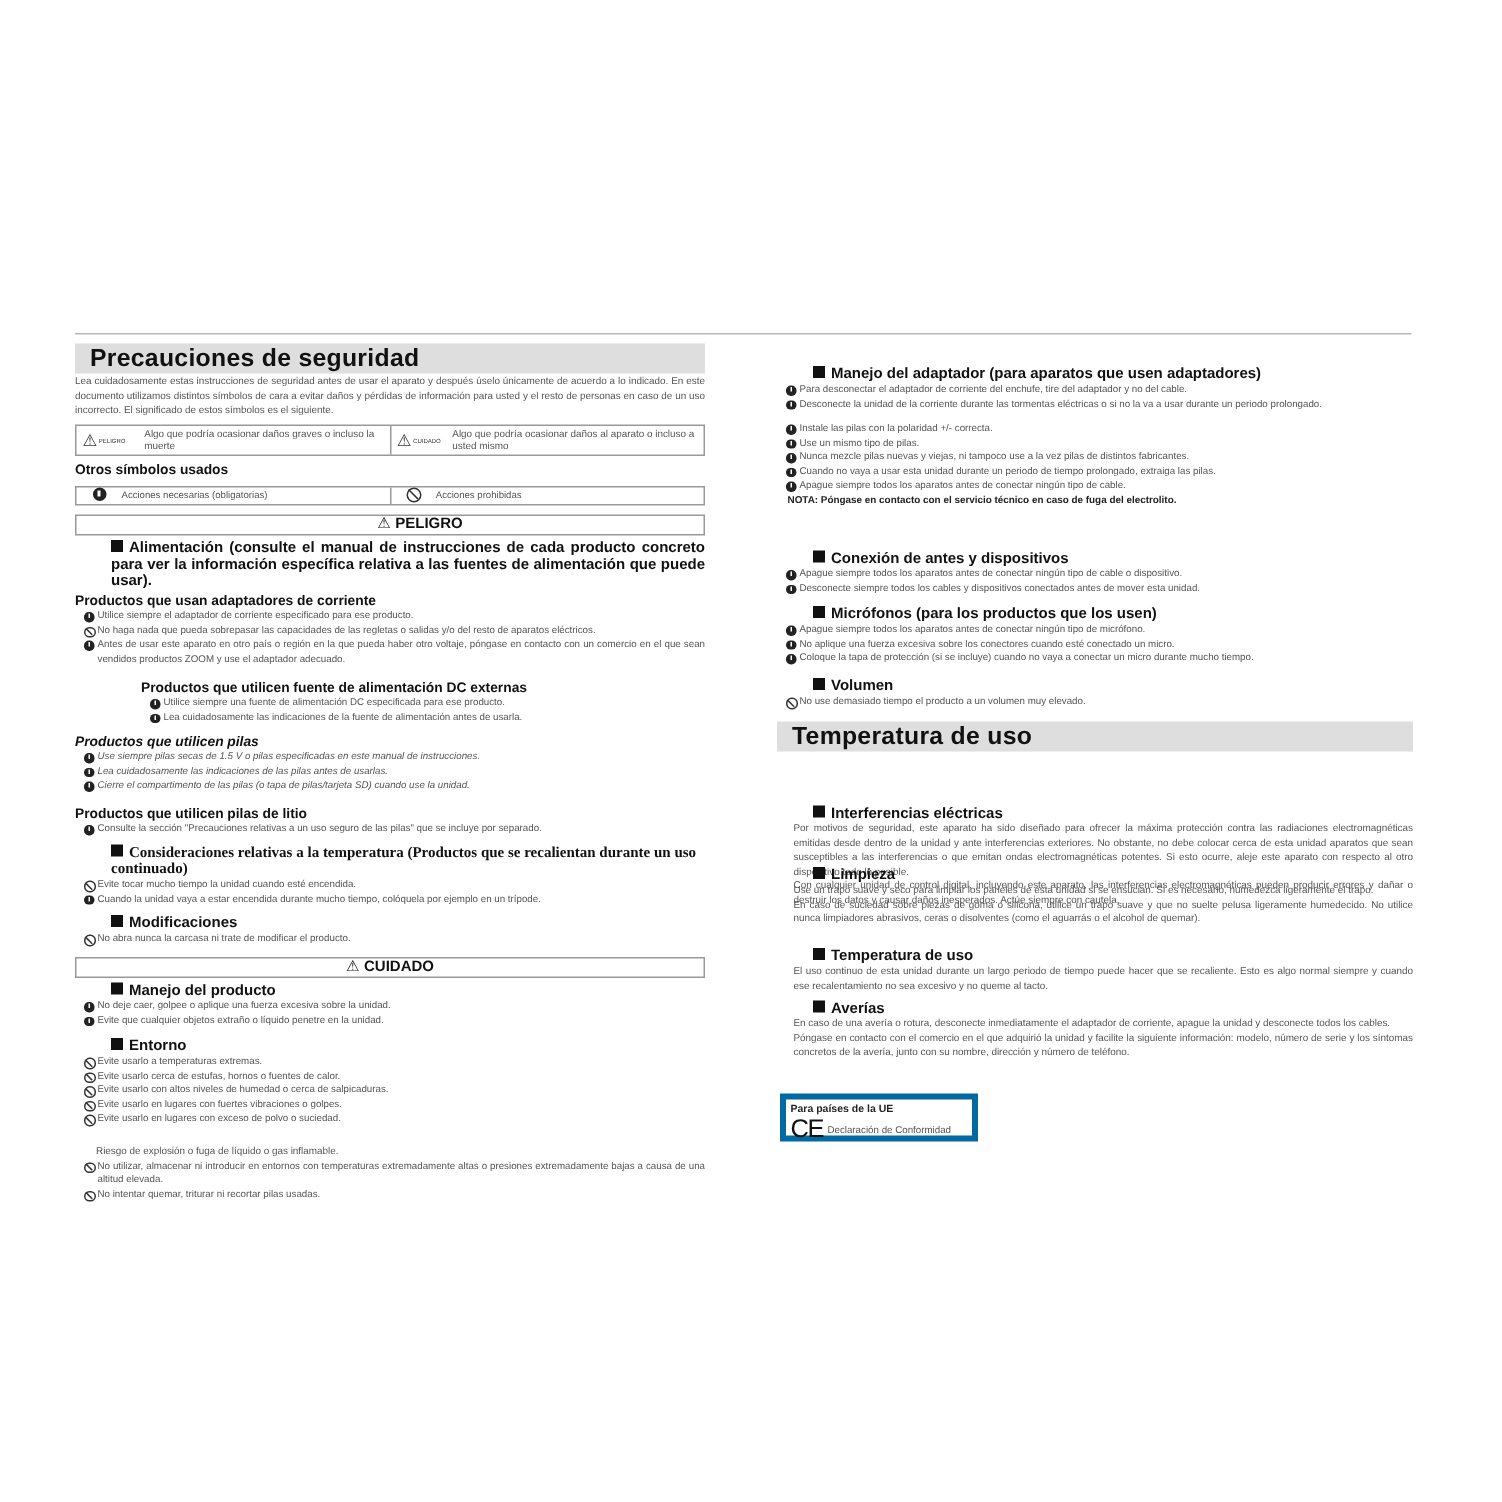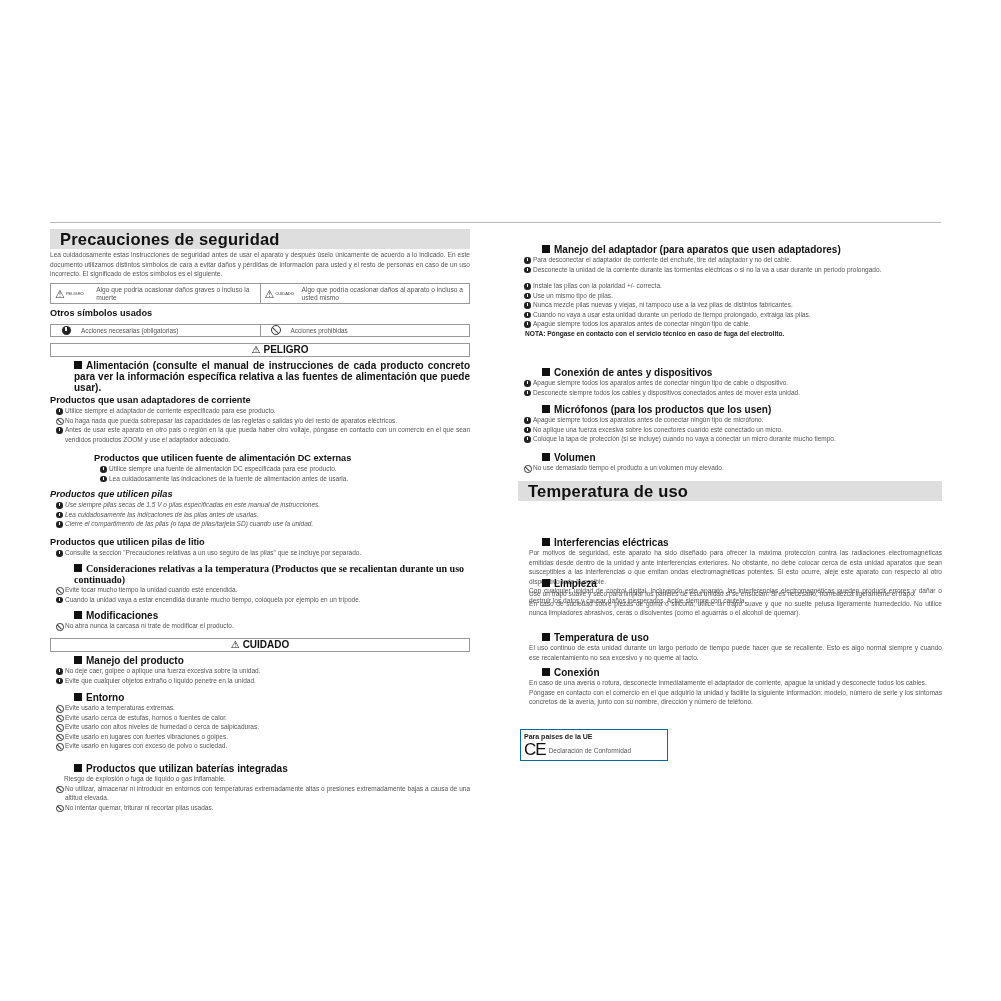--- a/index.html
+++ b/index.html
@@ -43,21 +43,21 @@
   .ic-req::after { content:""; position:absolute; left:2.6px; top:1px; width:1.3px; height:3px; background:#fff; }
   .ic-proh { width:5.5px; height:5.5px; border-radius:50%; border:0.9px solid #333; position:relative; display:inline-block; }
   .ic-proh::after { content:""; position:absolute; left:2.3px; top:-0.4px; width:0.9px; height:6.4px; background:#333; transform:rotate(-45deg); }
   .ic-req.big { width:9px; height:9px; }
   .ic-req.big::after { left:3.7px; top:1.5px; width:1.6px; height:4px; }
   .ic-proh.big { width:8px; height:8px; border-width:1.2px; }
   .ic-proh.big::after { left:3.3px; top:-0.5px; width:1.2px; height:9px; }
 
   .nota { font-weight:bold; font-size:6.6px; line-height:9px; color:#222; padding-left:7px; }
 
-  .eu-box { border:1px solid #0369a1; width:148px; height:32px; padding:2px 3px; box-sizing:border-box; }
+  .eu-box { border:4px solid #0369a1; width:132px; height:32px; padding:2px 3px; box-sizing:border-box; }
   .eu-title { font-weight:bold; font-size:7px; line-height:9px; color:#222; }
   .eu-row { display:flex; align-items:center; }
   .ce { font-size:17px; line-height:18px; font-weight:normal; color:#111; letter-spacing:-1px; margin-right:3px; }
   .eu-text { font-size:6.5px; color:#555; }
 </style>
 </head>
 <body>
 
 <div class="rule"></div>
 
@@ -251,21 +251,20 @@
       </div>
     <div class="item">
         <span class="ic">
           <span class="ic-proh"></span>
         </span>
         <span class="tx">Evite usarlo en lugares con exceso de polvo o suciedad.</span>
       </div>
   </div>
 
   <div class="abs" style="top:763px;">
-    <div class="h2"><span class="sq"></span><span>Productos que utilizan baterías integradas</span></div>
     <div class="para" style="padding-left:14px;">Riesgo de explosión o fuga de líquido o gas inflamable.</div>
     <div class="item">
         <span class="ic">
           <span class="ic-proh"></span>
         </span>
         <span class="tx">No utilizar, almacenar ni introducir en entornos con temperaturas extremadamente altas o presiones extremadamente bajas a causa de una altitud elevada.</span>
       </div>
     <div class="item">
         <span class="ic">
           <span class="ic-proh"></span>
@@ -390,21 +389,21 @@
     <div class="para para-indent">Use un trapo suave y seco para limpiar los paneles de esta unidad si se ensucian. Si es necesario, humedezca ligeramente el trapo.</div>
     <div class="para para-indent">En caso de suciedad sobre piezas de goma o silicona, utilice un trapo suave y que no suelte pelusa ligeramente humedecido. No utilice nunca limpiadores abrasivos, ceras o disolventes (como el aguarrás o el alcohol de quemar).</div>
   </div>
 
   <div class="abs" style="top:632px;">
     <div class="h2"><span class="sq"></span><span>Temperatura de uso</span></div>
     <div class="para para-indent">El uso continuo de esta unidad durante un largo periodo de tiempo puede hacer que se recaliente. Esto es algo normal siempre y cuando ese recalentamiento no sea excesivo y no queme al tacto.</div>
   </div>
 
   <div class="abs" style="top:667px;">
-    <div class="h2"><span class="sq"></span><span>Conexión</span></div>
+    <div class="h2"><span class="sq"></span><span>Averías</span></div>
     <div class="para para-indent">En caso de una avería o rotura, desconecte inmediatamente el adaptador de corriente, apague la unidad y desconecte todos los cables.</div>
     <div class="para para-indent">Póngase en contacto con el comercio en el que adquirió la unidad y facilite la siguiente información: modelo, número de serie y los síntomas concretos de la avería, junto con su nombre, dirección y número de teléfono.</div>
   </div>
 
   <div class="abs" style="top:729px; left:2px; right:auto;">
     <div class="eu-box">
       <div class="eu-title">Para países de la UE</div>
       <div class="eu-row">
         <span class="ce">CE</span>
         <span class="eu-text">Declaración de Conformidad</span>

